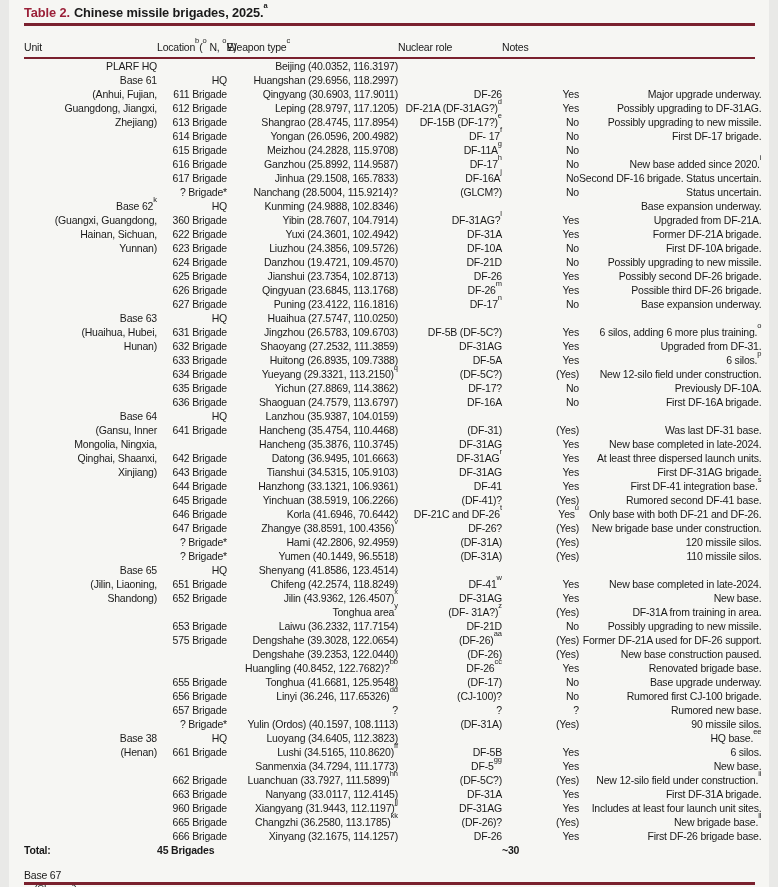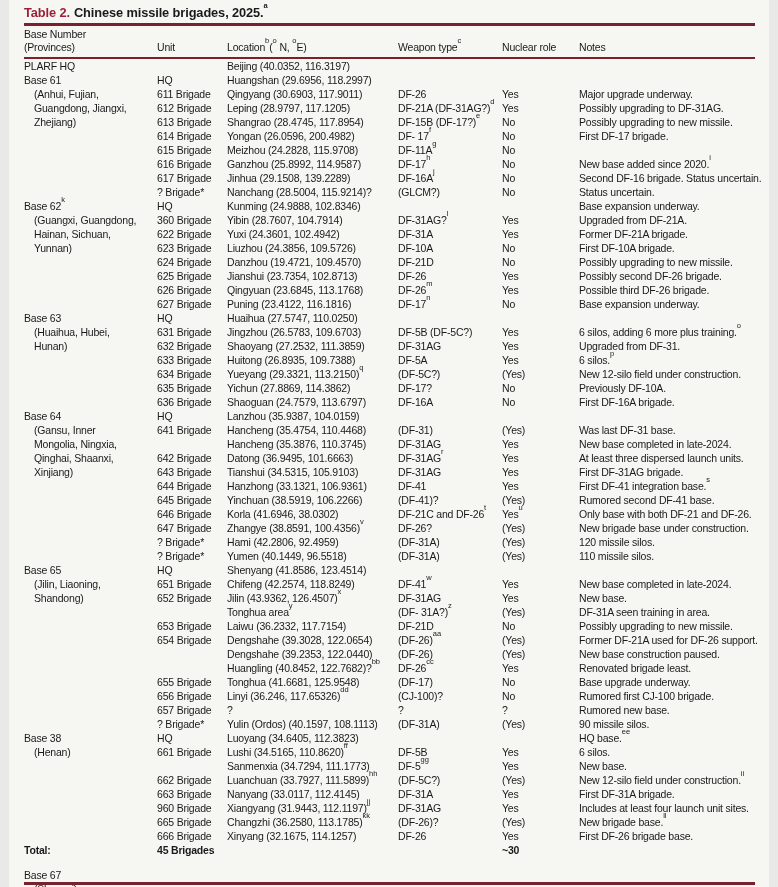--- a/index.html
+++ b/index.html
@@ -12,21 +12,21 @@
   }
   sup { font-size:7.5px; letter-spacing:0; line-height:0; position:relative; top:-3.5px; }
   .title { height:18px; font-size:12.8px; font-weight:bold; letter-spacing:-0.1px; line-height:16px; }
   .title-label { color:#9b2139; margin-right:4px; }
   .rule { width:100%; background:#7a212e; }
   .rule.thick { height:3px; }
   .rule.mid { height:2px; }
   .grid6 { display:grid; grid-template-columns:133px 70px 171px 104px 77px 1fr; }
   .hdr { height:31px; align-items:end; padding:2px 0 3px 0; box-sizing:border-box; }
   .hdr .c1 div { line-height:13px; }
-  .tbl { grid-auto-rows:14px; }
+  .tbl { grid-auto-rows:14px;text-align:right; }
   .c { white-space:nowrap; overflow:visible; }
   .ind { padding-left:10px; }
   .bold { font-weight:bold; }
   .total-row { height:14px; }
   .b67 { min-height:28px;margin-top:12px; }
   .b67 .c1 div { line-height:13.5px; }
   .b67-text {
     grid-column:2 / 7; line-height:13.5px; text-align:center;
     white-space:normal; letter-spacing:-0.3px;
   }
@@ -37,24 +37,20 @@
 
 <div class="page">
 
   <div class="title">
     <span class="title-label">Table 2.</span><span>Chinese missile brigades, 2025.<sup>a</sup></span>
   </div>
 
   <div class="rule thick"></div>
 
   <div class="grid6 hdr">
-    <div class="c c1">
-      <div>Base Number</div>
-      <div>(Provinces)</div>
-    </div>
     <div class="c">Unit</div>
     <div class="c">Location<sup>b</sup>(<sup>o</sup> N, <sup>o</sup>E)</div>
     <div class="c">Weapon type<sup>c</sup></div>
     <div class="c">Nuclear role</div>
     <div class="c">Notes</div>
   </div>
 
   <div class="rule mid"></div>
 
   <div class="grid6 tbl">
@@ -110,21 +106,21 @@
 
       <div class="c"></div>
       <div class="c">616 Brigade</div>
       <div class="c">Ganzhou (25.8992, 114.9587)</div>
       <div class="c">DF-17<sup>h</sup></div>
       <div class="c">No</div>
       <div class="c">New base added since 2020.<sup>i</sup></div>
 
       <div class="c"></div>
       <div class="c">617 Brigade</div>
-      <div class="c">Jinhua (29.1508, 139.2289)</div>
+      <div class="c">Jinhua (29.1508, 165.7833)</div>
       <div class="c">DF-16A<sup>j</sup></div>
       <div class="c">No</div>
       <div class="c">Second DF-16 brigade. Status uncertain.</div>
 
       <div class="c"></div>
       <div class="c">? Brigade*</div>
       <div class="c">Nanchang (28.5004, 115.9214)?</div>
       <div class="c">(GLCM?)</div>
       <div class="c">No</div>
       <div class="c">Status uncertain.</div>
@@ -278,21 +274,21 @@
 
       <div class="c"></div>
       <div class="c">645 Brigade</div>
       <div class="c">Yinchuan (38.5919, 106.2266)</div>
       <div class="c">(DF-41)?</div>
       <div class="c">(Yes)</div>
       <div class="c">Rumored second DF-41 base.</div>
 
       <div class="c"></div>
       <div class="c">646 Brigade</div>
-      <div class="c">Korla (41.6946, 38.0302)</div>
+      <div class="c">Korla (41.6946, 70.6442)</div>
       <div class="c">DF-21C and DF-26<sup>t</sup></div>
       <div class="c">Yes<sup>u</sup></div>
       <div class="c">Only base with both DF-21 and DF-26.</div>
 
       <div class="c"></div>
       <div class="c">647 Brigade</div>
       <div class="c">Zhangye (38.8591, 100.4356)<sup>v</sup></div>
       <div class="c">DF-26?</div>
       <div class="c">(Yes)</div>
       <div class="c">New brigade base under construction.</div>
@@ -330,49 +326,49 @@
       <div class="c">Jilin (43.9362, 126.4507)<sup>x</sup></div>
       <div class="c">DF-31AG</div>
       <div class="c">Yes</div>
       <div class="c">New base.</div>
 
       <div class="c"></div>
       <div class="c"></div>
       <div class="c">Tonghua area<sup>y</sup></div>
       <div class="c">(DF- 31A?)<sup>z</sup></div>
       <div class="c">(Yes)</div>
-      <div class="c">DF-31A seen training in area.</div>
+      <div class="c">DF-31A from training in area.</div>
 
       <div class="c"></div>
       <div class="c">653 Brigade</div>
       <div class="c">Laiwu (36.2332, 117.7154)</div>
       <div class="c">DF-21D</div>
       <div class="c">No</div>
       <div class="c">Possibly upgrading to new missile.</div>
 
       <div class="c"></div>
-      <div class="c">654 Brigade</div>
+      <div class="c">575 Brigade</div>
       <div class="c">Dengshahe (39.3028, 122.0654)</div>
       <div class="c">(DF-26)<sup>aa</sup></div>
       <div class="c">(Yes)</div>
       <div class="c">Former DF-21A used for DF-26 support.</div>
 
       <div class="c"></div>
       <div class="c"></div>
       <div class="c">Dengshahe (39.2353, 122.0440)</div>
       <div class="c">(DF-26)</div>
       <div class="c">(Yes)</div>
       <div class="c">New base construction paused.</div>
 
       <div class="c"></div>
       <div class="c"></div>
       <div class="c">Huangling (40.8452, 122.7682)?<sup>bb</sup></div>
       <div class="c">DF-26<sup>cc</sup></div>
       <div class="c">Yes</div>
-      <div class="c">Renovated brigade least.</div>
+      <div class="c">Renovated brigade base.</div>
 
       <div class="c"></div>
       <div class="c">655 Brigade</div>
       <div class="c">Tonghua (41.6681, 125.9548)</div>
       <div class="c">(DF-17)</div>
       <div class="c">No</div>
       <div class="c">Base upgrade underway.</div>
 
       <div class="c"></div>
       <div class="c">656 Brigade</div>

